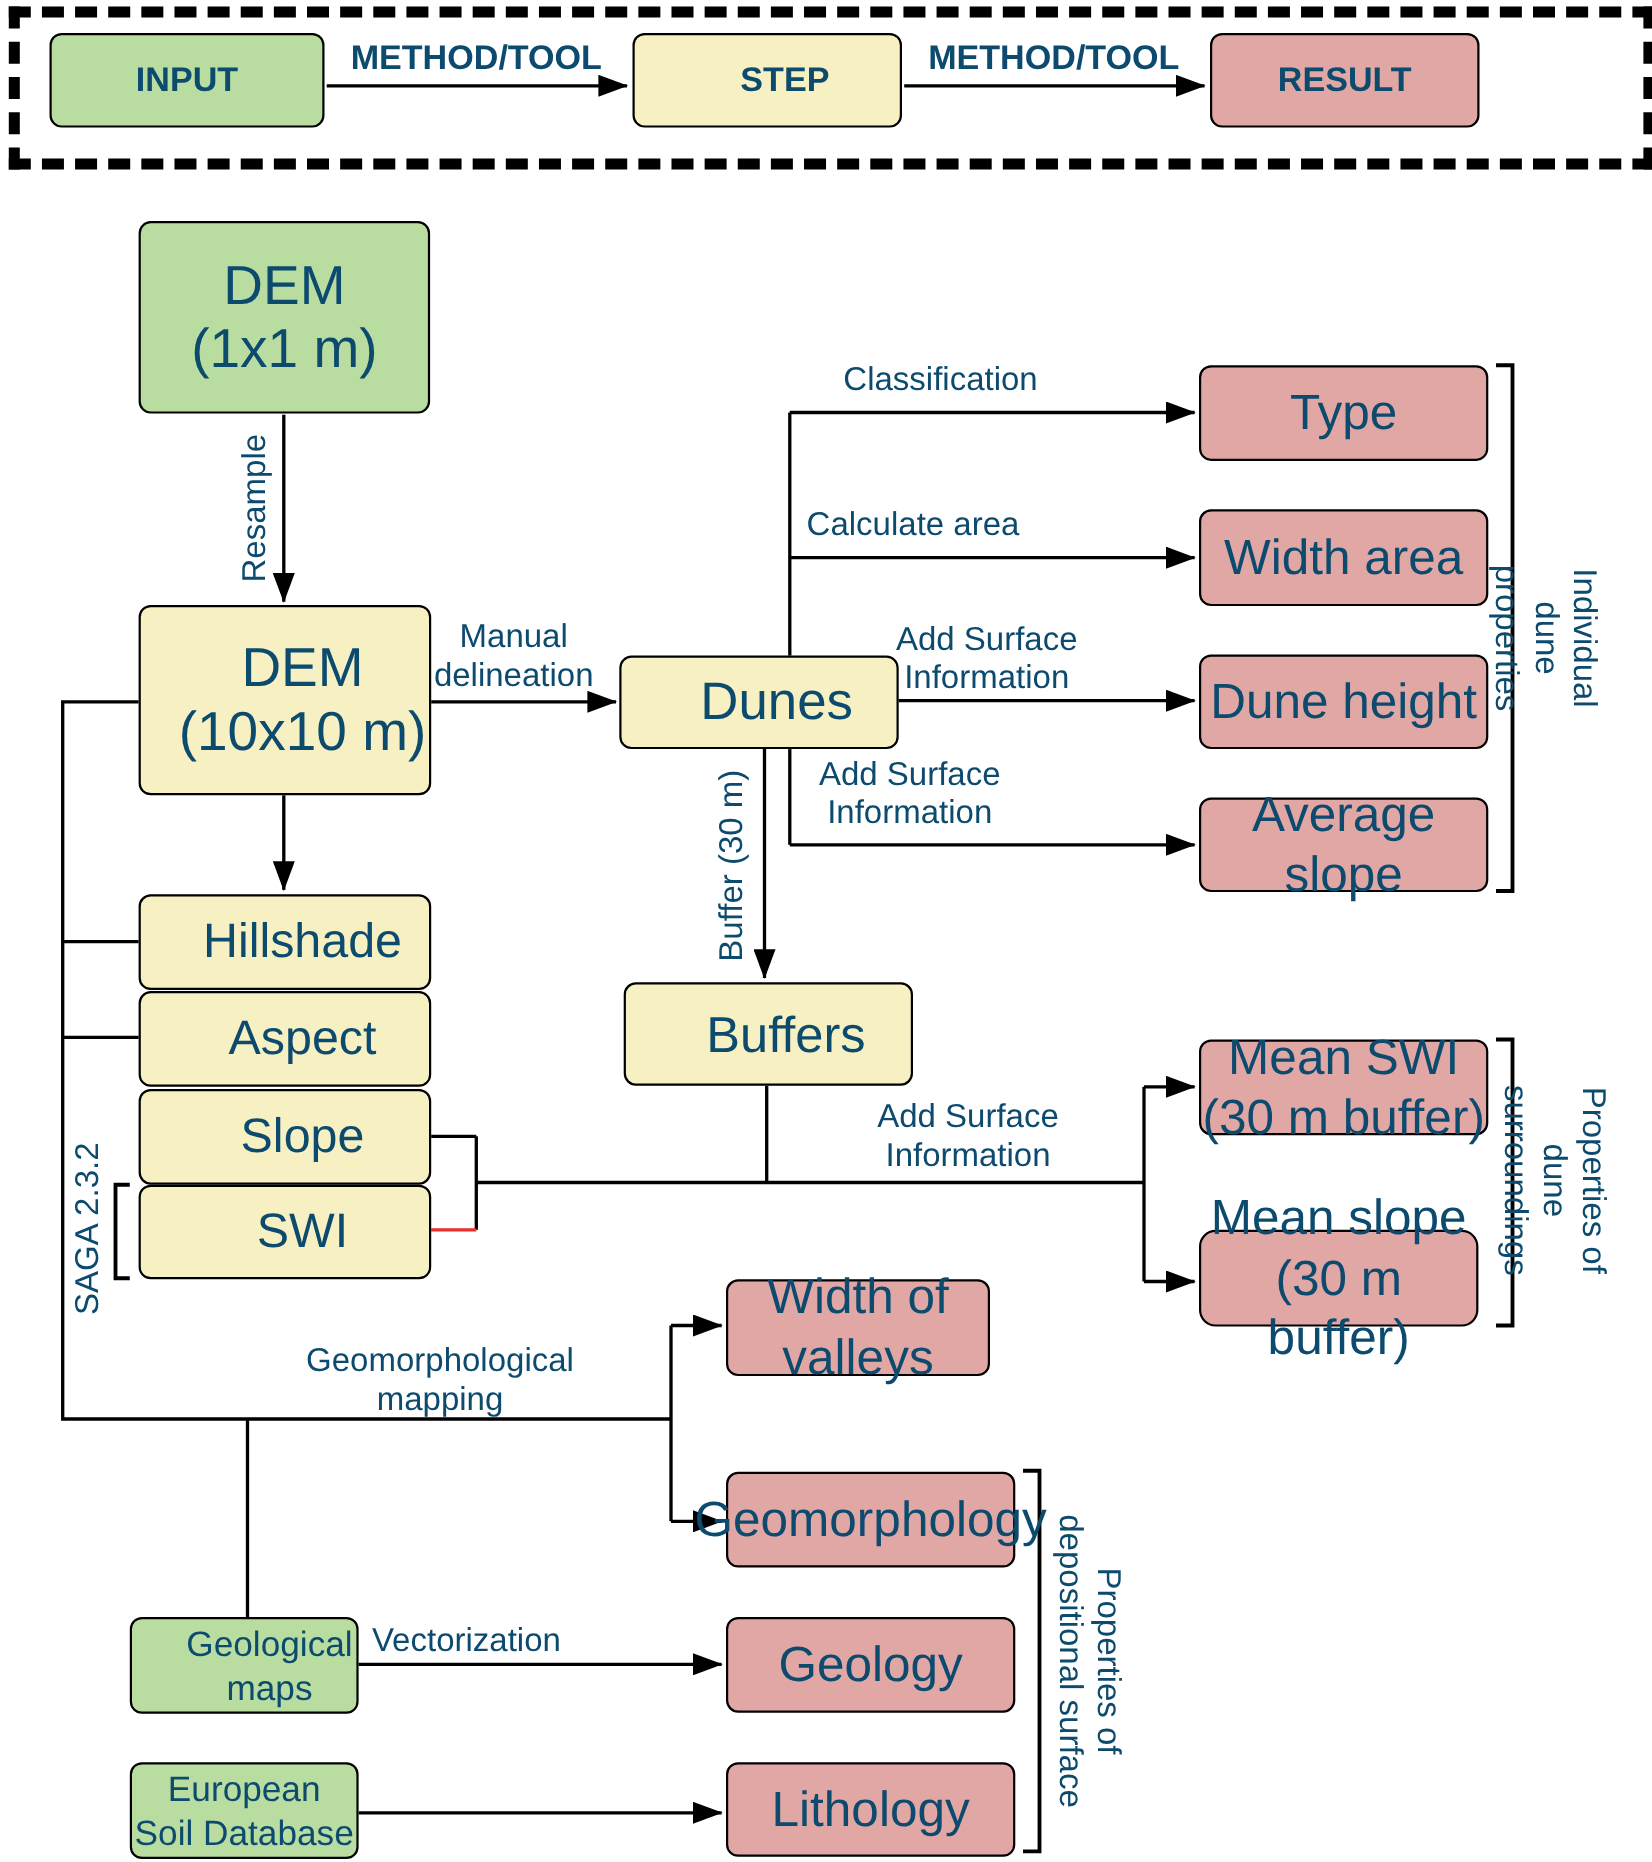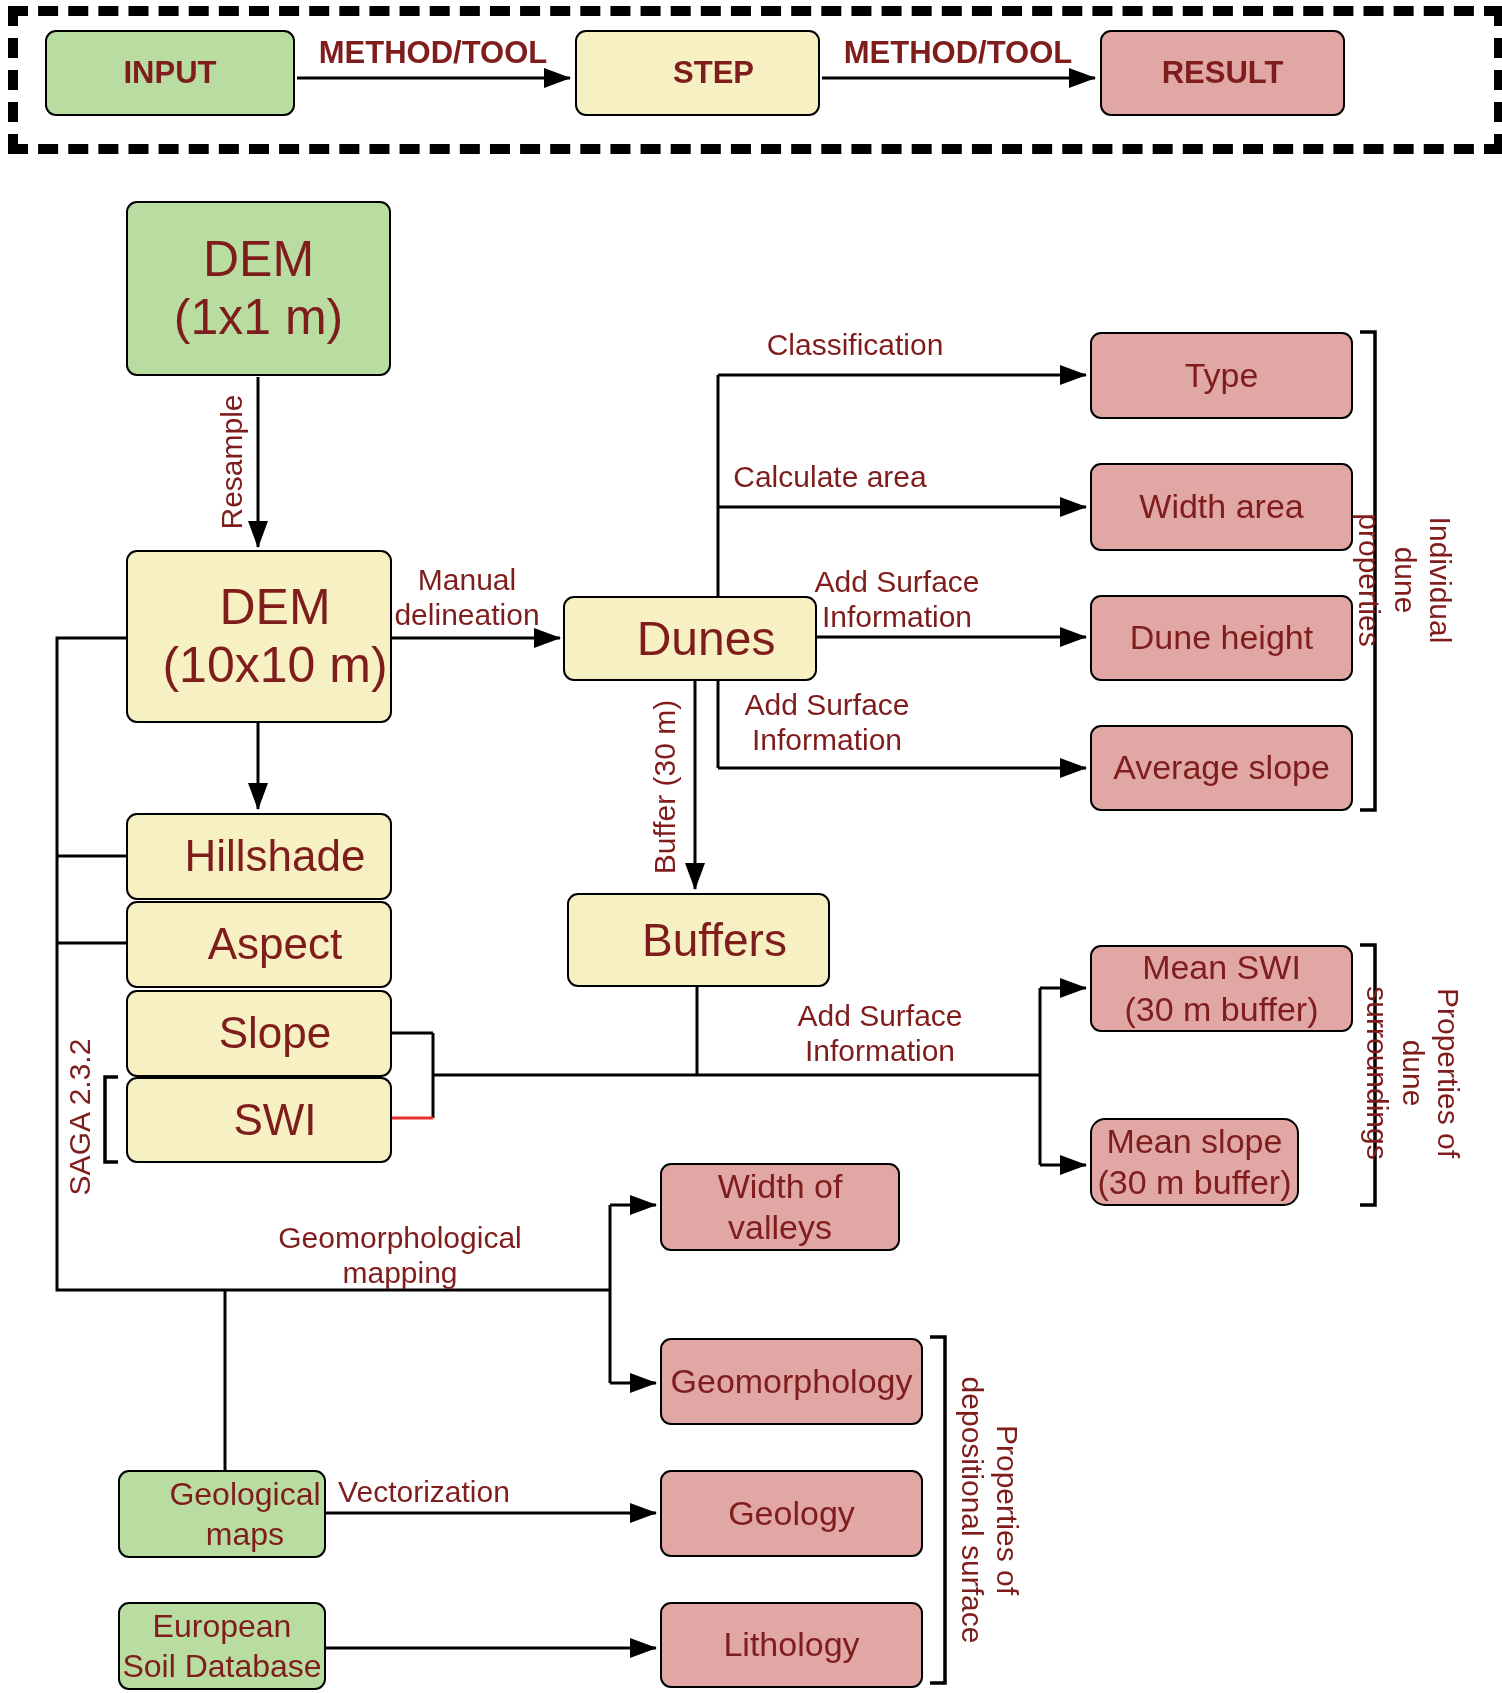--- a/index.html
+++ b/index.html
@@ -1,31 +1,31 @@
 <!DOCTYPE html>
 <html><head>
 <meta charset="utf-8">
 <style>
   html,body{margin:0;padding:0;background:#ffffff;}
   #canvas{
     position:relative;width:1502px;height:1693px;background:#ffffff;
-    font-family:"Liberation Sans", sans-serif;color:#7f1d1d;overflow:hidden;
+    font-family:"Liberation Sans", sans-serif;color:#0c4a6e;overflow:hidden;
   }
   #wires{position:absolute;left:0;top:0;width:1502px;height:1693px;}
   .node{
     position:absolute;display:flex;align-items:center;justify-content:center;
     border:2.5px solid #000;border-radius:11px;text-align:center;
     white-space:pre-line;line-height:1.15;box-sizing:border-box;
   }
   .green{background:#b9dca1;}
   .yellow{background:#f6f0c2;padding-left:32px;}
   .pink{background:#e1a7a5;}
   .node-xl{font-size:48px;}
   .node-lg{font-size:44px;}
-  .node-md{font-size:34px;line-height:1.22;}
+  .node-md{font-size:45px;line-height:1.22;}
   .node-sm{font-size:32px;line-height:1.25;}
   .elabel{
     position:absolute;transform:translate(-50%,-50%);
     font-size:30px;line-height:1.18;text-align:center;white-space:pre-line;
   }
   .rot-ccw{transform:translate(-50%,-50%) rotate(-90deg);}
   .rot-cw{transform:translate(-50%,-50%) rotate(90deg);}
   .legend-frame{
     position:absolute;left:8px;top:6px;width:1476px;height:128px;
     border:10px dashed #000;box-sizing:content-box;
@@ -137,21 +137,21 @@
   <div class="node pink node-md" style="left:1090px;top:595px;width:263px;height:86px;">Dune height</div>
   <div class="elabel" style="left:827px;top:722px;">Add Surface
 Information</div>
   <div class="node pink node-md" style="left:1090px;top:725px;width:263px;height:86px;">Average slope</div>
   <div class="elabel rot-cw" style="left:1405px;top:580px;">Individual dune properties</div>
 
   <div class="elabel" style="left:880px;top:1033px;">Add Surface
 Information</div>
   <div class="node pink node-md" style="left:1090px;top:945px;width:263px;height:87px;">Mean SWI
 (30 m buffer)</div>
-  <div class="node pink node-md" style="left:1090px;top:1118px;width:209px;height:88px;border-radius:15px;">Mean slope
+  <div class="node pink node-md" style="left:1090px;top:1118px;width:254px;height:88px;border-radius:15px;">Mean slope
 (30 m buffer)</div>
   <div class="elabel rot-cw" style="left:1413px;top:1073px;">Properties of
 dune surroundings</div>
 
   <div class="elabel" style="left:400px;top:1255px;">Geomorphological
 mapping</div>
   <div class="node pink node-md" style="left:660px;top:1163px;width:240px;height:88px;">Width of
 valleys</div>
   <div class="node pink node-md" style="left:660px;top:1338px;width:263px;height:87px;">Geomorphology</div>
 

